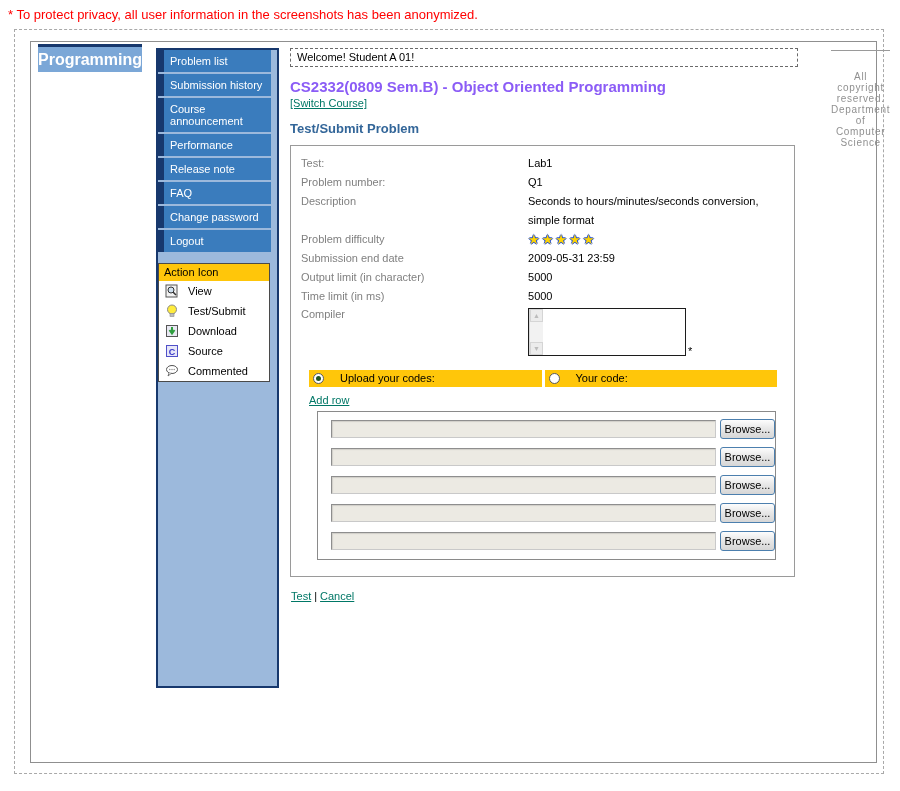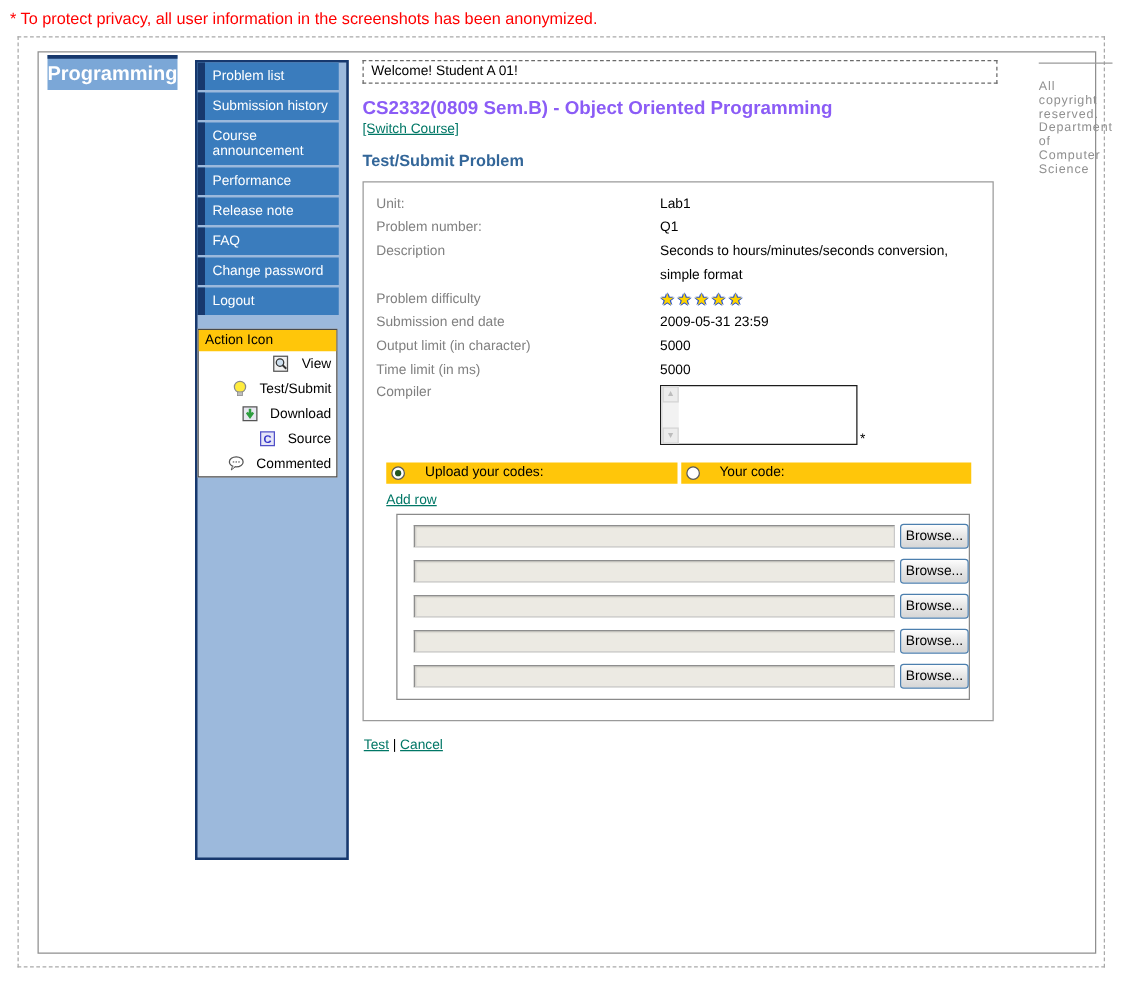--- a/index.html
+++ b/index.html
@@ -19,21 +19,21 @@
     text-align:center; line-height:25px; }
 
   .body-row { display:flex; margin:6px 7px 0 7px; height:640px; }
 
   
   .sidebar { width:123px; background:#9cb9dc; border:2px solid #17386d; flex:none; }
   .nav-item { background:#3a7cbd; border-left:6px solid #17386d; margin:0 6px 2px 0;
     color:#fff; padding:5px 4px 5px 6px; line-height:12px; cursor:pointer; }
   .legend-box { background:#fff; border:1px solid #4a4a4a; margin:11px 7px 0 0; }
   .legend-title { background:#ffc60a; padding:2px 5px 3px; }
-  .legend-row { display:flex; align-items:center; gap:9px; padding:3px 4px 3px 6px;justify-content:flex-end; }
+  .legend-row { display:flex; align-items:center; gap:9px; padding:3px 4px 3px 6px; }
   .legend-row svg { flex:none; }
   
   .content { flex:1; padding:0 4px 0 11px; }
   .welcome-box { border:1px dashed #6a6a6a; padding:2px 6px 3px; margin-bottom:11px; }
   .course-title { color:#8b5cf6; font-size:15px; font-weight:bold; }
   .link { color:#007766; font-weight:normal; text-decoration:underline; cursor:pointer; }
   .switch-row { margin:2px 0 12px; }
   .page-title { color:#336699; font-size:13px; font-weight:bold; margin-bottom:9px; }
 
   .details-panel { border:1px solid #9a9a9a; padding:8px 10px 16px; margin-right:3px; }
@@ -71,22 +71,22 @@
   .file-input { width:385px; height:18px; background:#eceae3;
     border:1px solid #8e8e8e; border-bottom-color:#c9c9c9; border-right-color:#c9c9c9;
     box-shadow: inset 1px 1px 1px rgba(0,0,0,0.12); font-size:11px; padding:0 3px; }
   .browse-btn { width:55px; height:20px; border:1px solid #4c7fae; border-radius:3px;
     background:linear-gradient(#fdfdfd, #e8e8e8 45%, #d6d6d6); font-size:11px;
     font-family:"Liberation Sans", sans-serif; cursor:pointer; }
 
   .actions-row { margin:13px 0 0 1px; }
   .action-sep { color:#000; margin:0 3px; font-weight:normal; }
 
-  .app-footer { border-top:1px solid #9a9a9a; margin:8px 22px 0; text-align:left;
-    padding:13px 0 11px; color:#909090; font-size:10px; letter-spacing:0.7px; }
+  .app-footer { border-top:1px solid #9a9a9a; margin:8px 22px 0; text-align:center;
+    padding:20px 0 11px; color:#909090; font-size:10px; letter-spacing:0.7px; }
 </style>
 </head>
 <body>
 
 <div class="privacy-note">* To protect privacy, all user information in the screenshots has been anonymized.</div>
 
 <div class="outer-dashed">
   <div class="window">
 
     <div class="app-header">Programming Assignment aSsessment System [PASS] v3.1b</div>
@@ -159,21 +159,21 @@
         <div class="course-title">CS2332(0809 Sem.B) - Object Oriented Programming</div>
         <div class="switch-row">
           <span class="link">[Switch Course]</span>
         </div>
 
         <div class="page-title">Test/Submit Problem</div>
 
         <div class="details-panel">
 
           <div class="d-row">
-            <span class="d-label">Unit:</span>
+            <span class="d-label">Test:</span>
             <span class="d-value">Lab1</span>
           </div>
           <div class="d-row">
             <span class="d-label">Problem number:</span>
             <span class="d-value">Q1</span>
           </div>
           <div class="d-row">
             <span class="d-label">Description</span>
             <span class="d-value">Seconds to hours/minutes/seconds conversion, simple format</span>
           </div>

